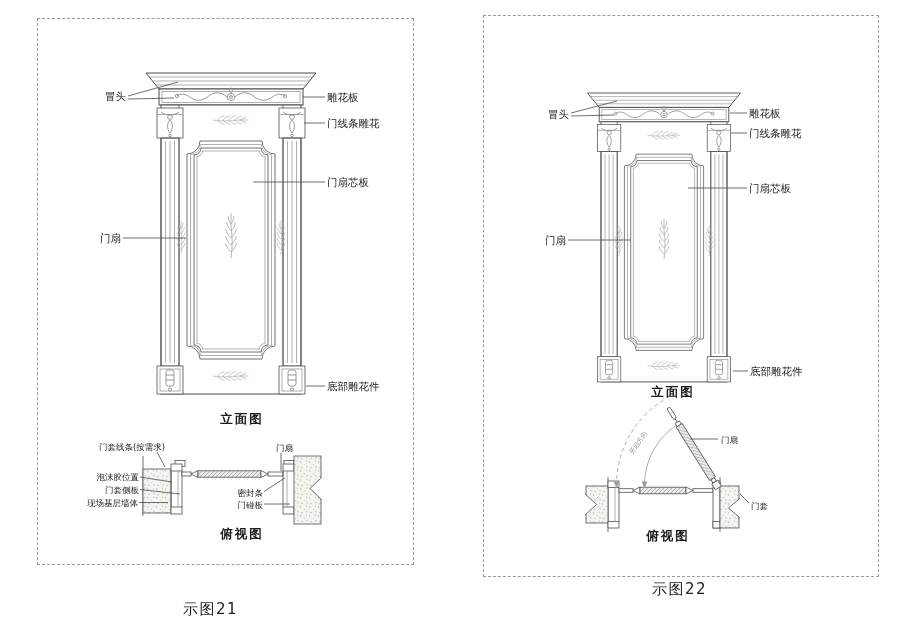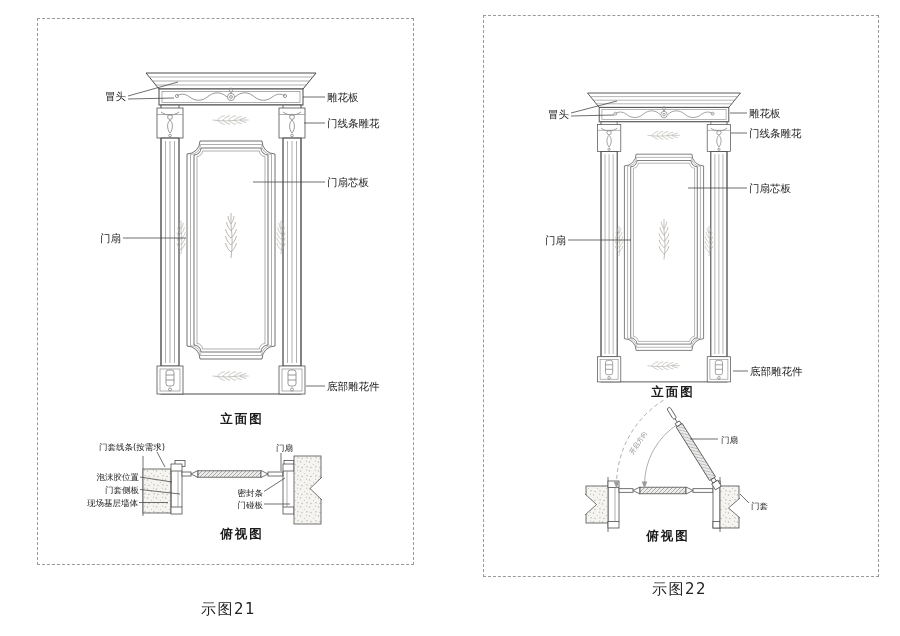--- a/index.html
+++ b/index.html
@@ -256,16 +256,16 @@
       <g>
         <text class="t-sm" x="237" y="427">门扇</text>
         <path class="ld" fill="none" d="M206,423 L234,423"></path>
         <text class="t-sm" x="267" y="493">门套</text>
         <path class="ld" fill="none" d="M256,478 L265,487"></path>
         <text class="t-cap" text-anchor="middle" x="184" y="524">俯视图</text>
       </g>
     </svg>
   </div>
 
-  <div class="fig-caption" style="left:201px;top:600px">示图21</div>
+  <div class="fig-caption" style="left:183px;top:600px">示图21</div>
   <div class="fig-caption" style="left:652px;top:580px">示图22</div>
 
 </div>
 
 </body></html>

